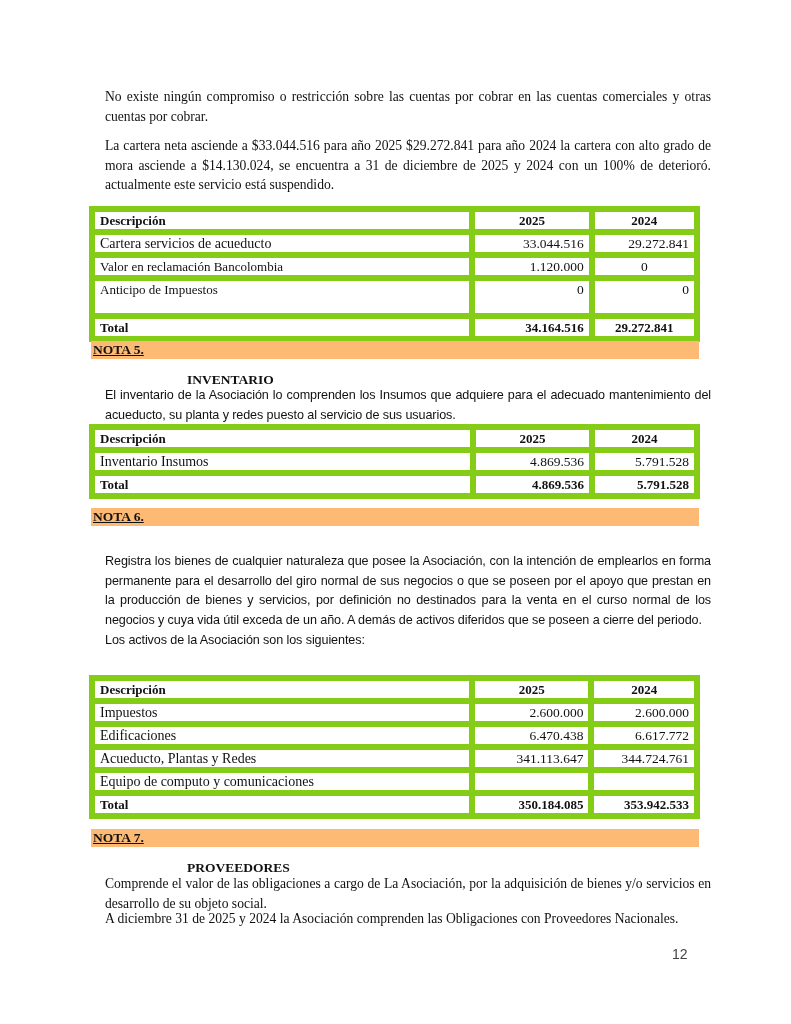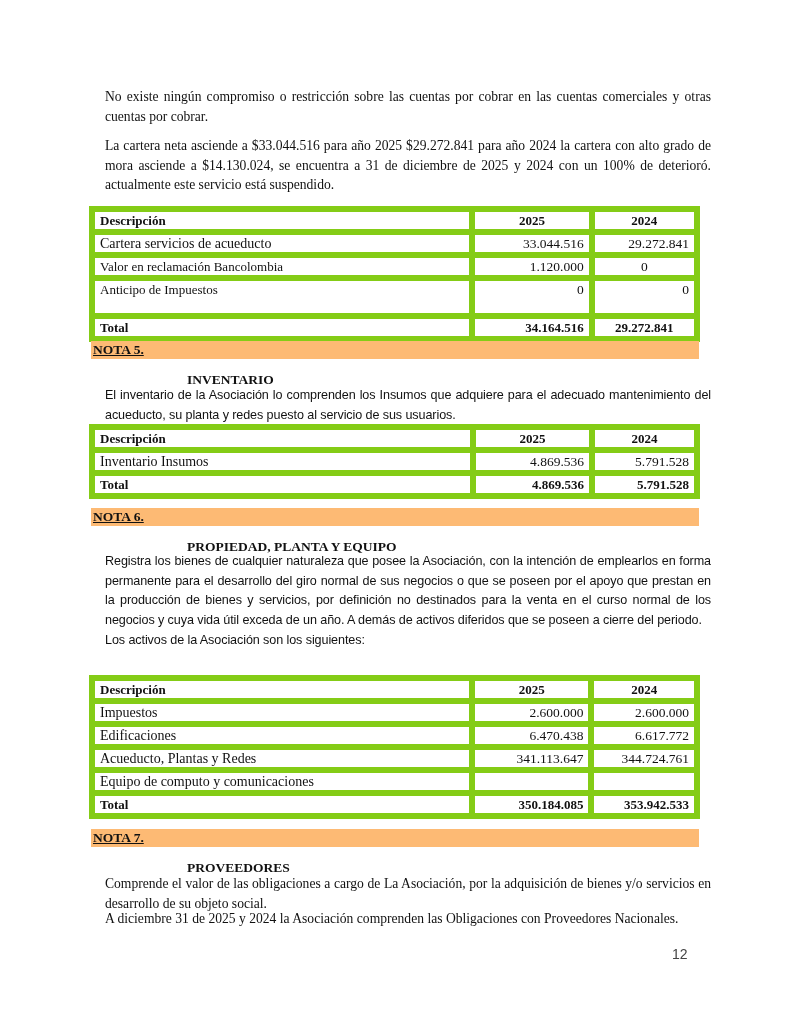--- a/index.html
+++ b/index.html
@@ -83,21 +83,20 @@
   <tr class="total">
     <td class="c1">Total</td>
     <td class="c2">4.869.536</td>
     <td class="c3">5.791.528</td>
   </tr>
 </tbody>
   </table>
 
 <div class="abs heading-bar serif" style="top:508px;">
   <span class="num">NOTA 6.</span>
-  <span class="title">PROPIEDAD, PLANTA Y EQUIPO</span>
 </div>
 <p class="abs para sans" style="top:540px;">Registra los bienes de cualquier naturaleza que posee la Asociación, con la intención de emplearlos en forma permanente para el desarrollo del giro normal de sus negocios o que se poseen por el apoyo que prestan en la producción de bienes y servicios, por definición no destinados para la venta en el curso normal de los negocios y cuya vida útil exceda de un año. A demás de activos diferidos que se poseen a cierre del periodo.</p>
 <p class="abs para sans" style="top:619px; text-align:left;">Los activos de la Asociación son los siguientes:</p>
 
 <table class="abs fin serif" style="top:675px;">
   <tbody>
       <tr class="hdr">
     <td class="c1">Descripción</td>
     <td class="c2">2025</td>
     <td class="c3">2024</td>

